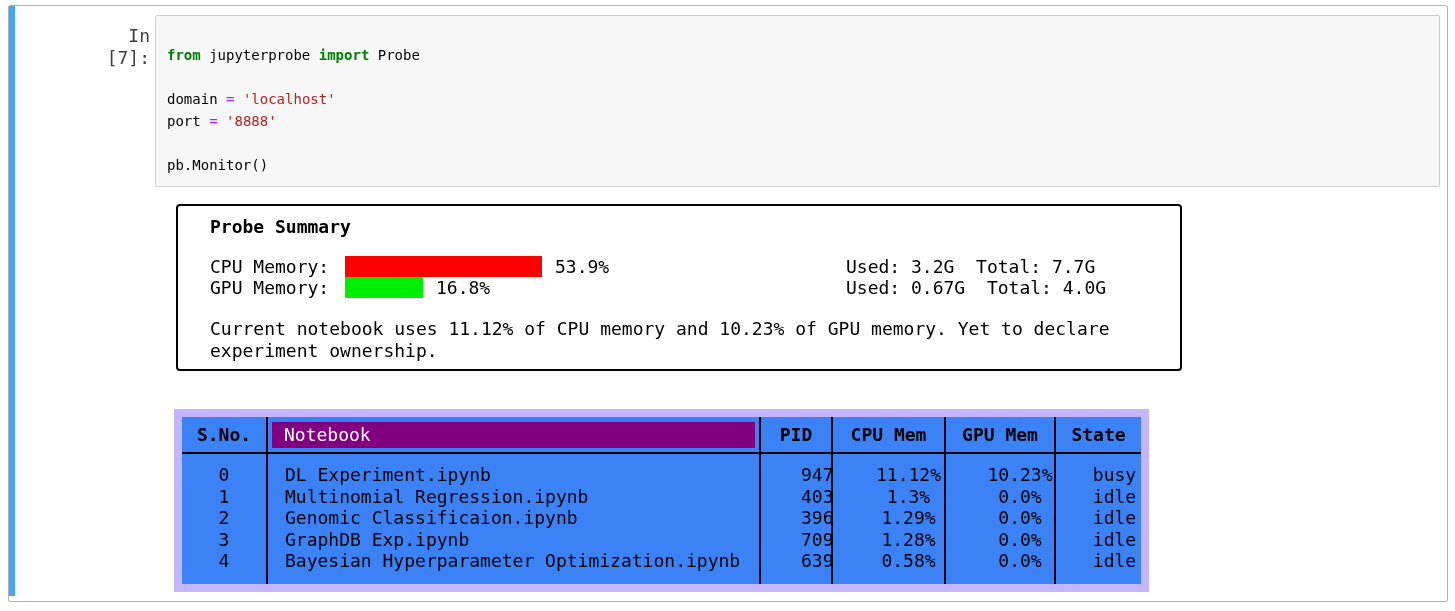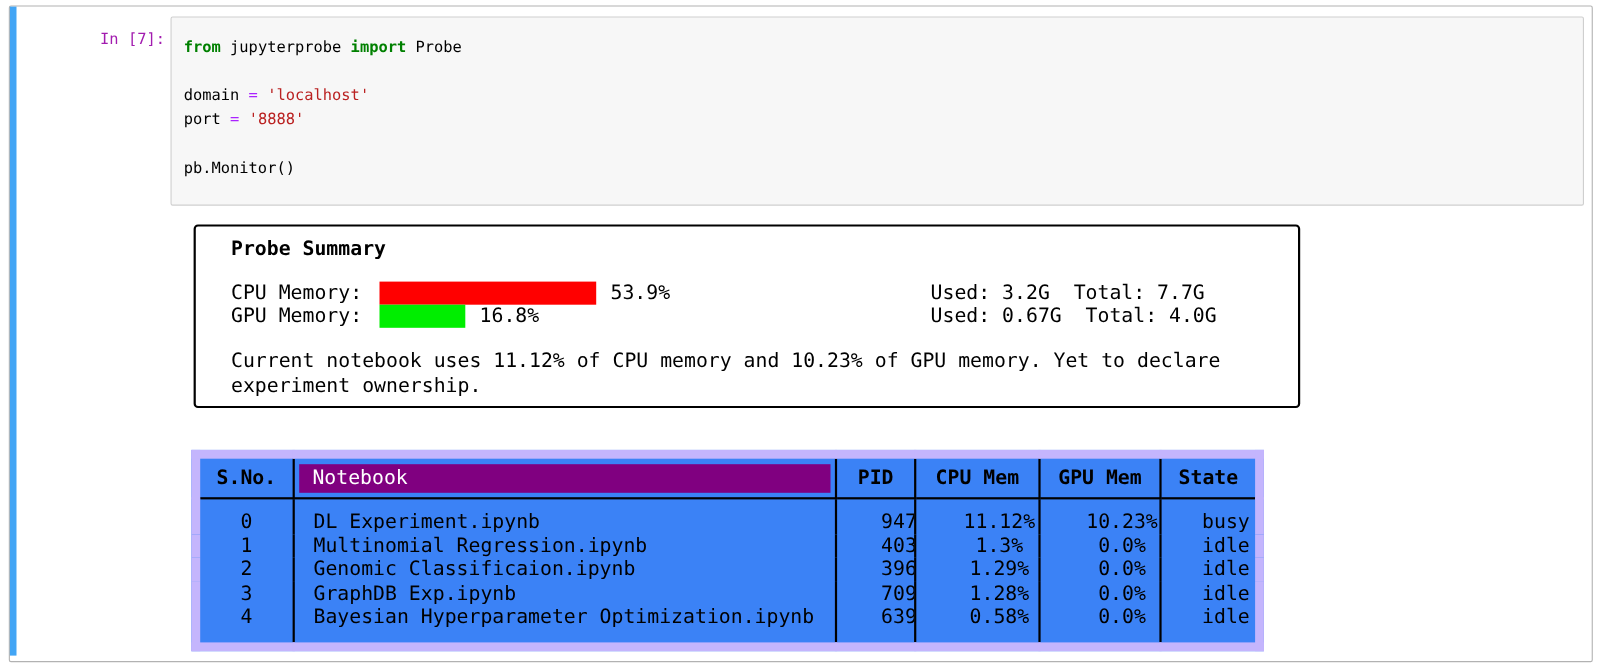--- a/index.html
+++ b/index.html
@@ -7,24 +7,24 @@
               font-family:"DejaVu Sans Mono","Liberation Mono",monospace; }
 
   .frame { position:absolute; left:8px; top:5px; width:1440px; height:597px;
            border:1px solid #b2b2b2; border-radius:2px; background:#fff; }
 
   .sel-bar { position:absolute; left:0; top:0; width:6px; height:calc(100% - 5px);
              background:#42a5f5; }
 
   
   .prompt { position:absolute; left:66px; top:19px; width:75px; text-align:right;
-            font-size:14px; line-height:22px; color:#a21caf; }
+            font-size:18px; line-height:22px; color:#404040; }
   .code-box { position:absolute; left:146px; top:9px; width:1285px; height:172px;
               background:#f7f7f7; border:1px solid #cfcfcf; border-radius:2px;
-              padding:16px 0 0 11px; }
+              padding:28px 0 0 11px; }
   .cline { white-space:pre; font-size:14px; line-height:22px; height:22px; color:#000; }
   .kw  { color:#008000; font-weight:bold; }
   .op  { color:#aa22ff; }
   .str { color:#ba2121; }
   .plain { color:#000; }
 
   
   .sum-box { position:absolute; left:167px; top:198px; width:1006px; height:167px;
              border:2px solid #000; border-radius:4px; background:#fff; }
   .sum-title { position:absolute; left:32px; top:10px; font-size:18px; font-weight:bold;

